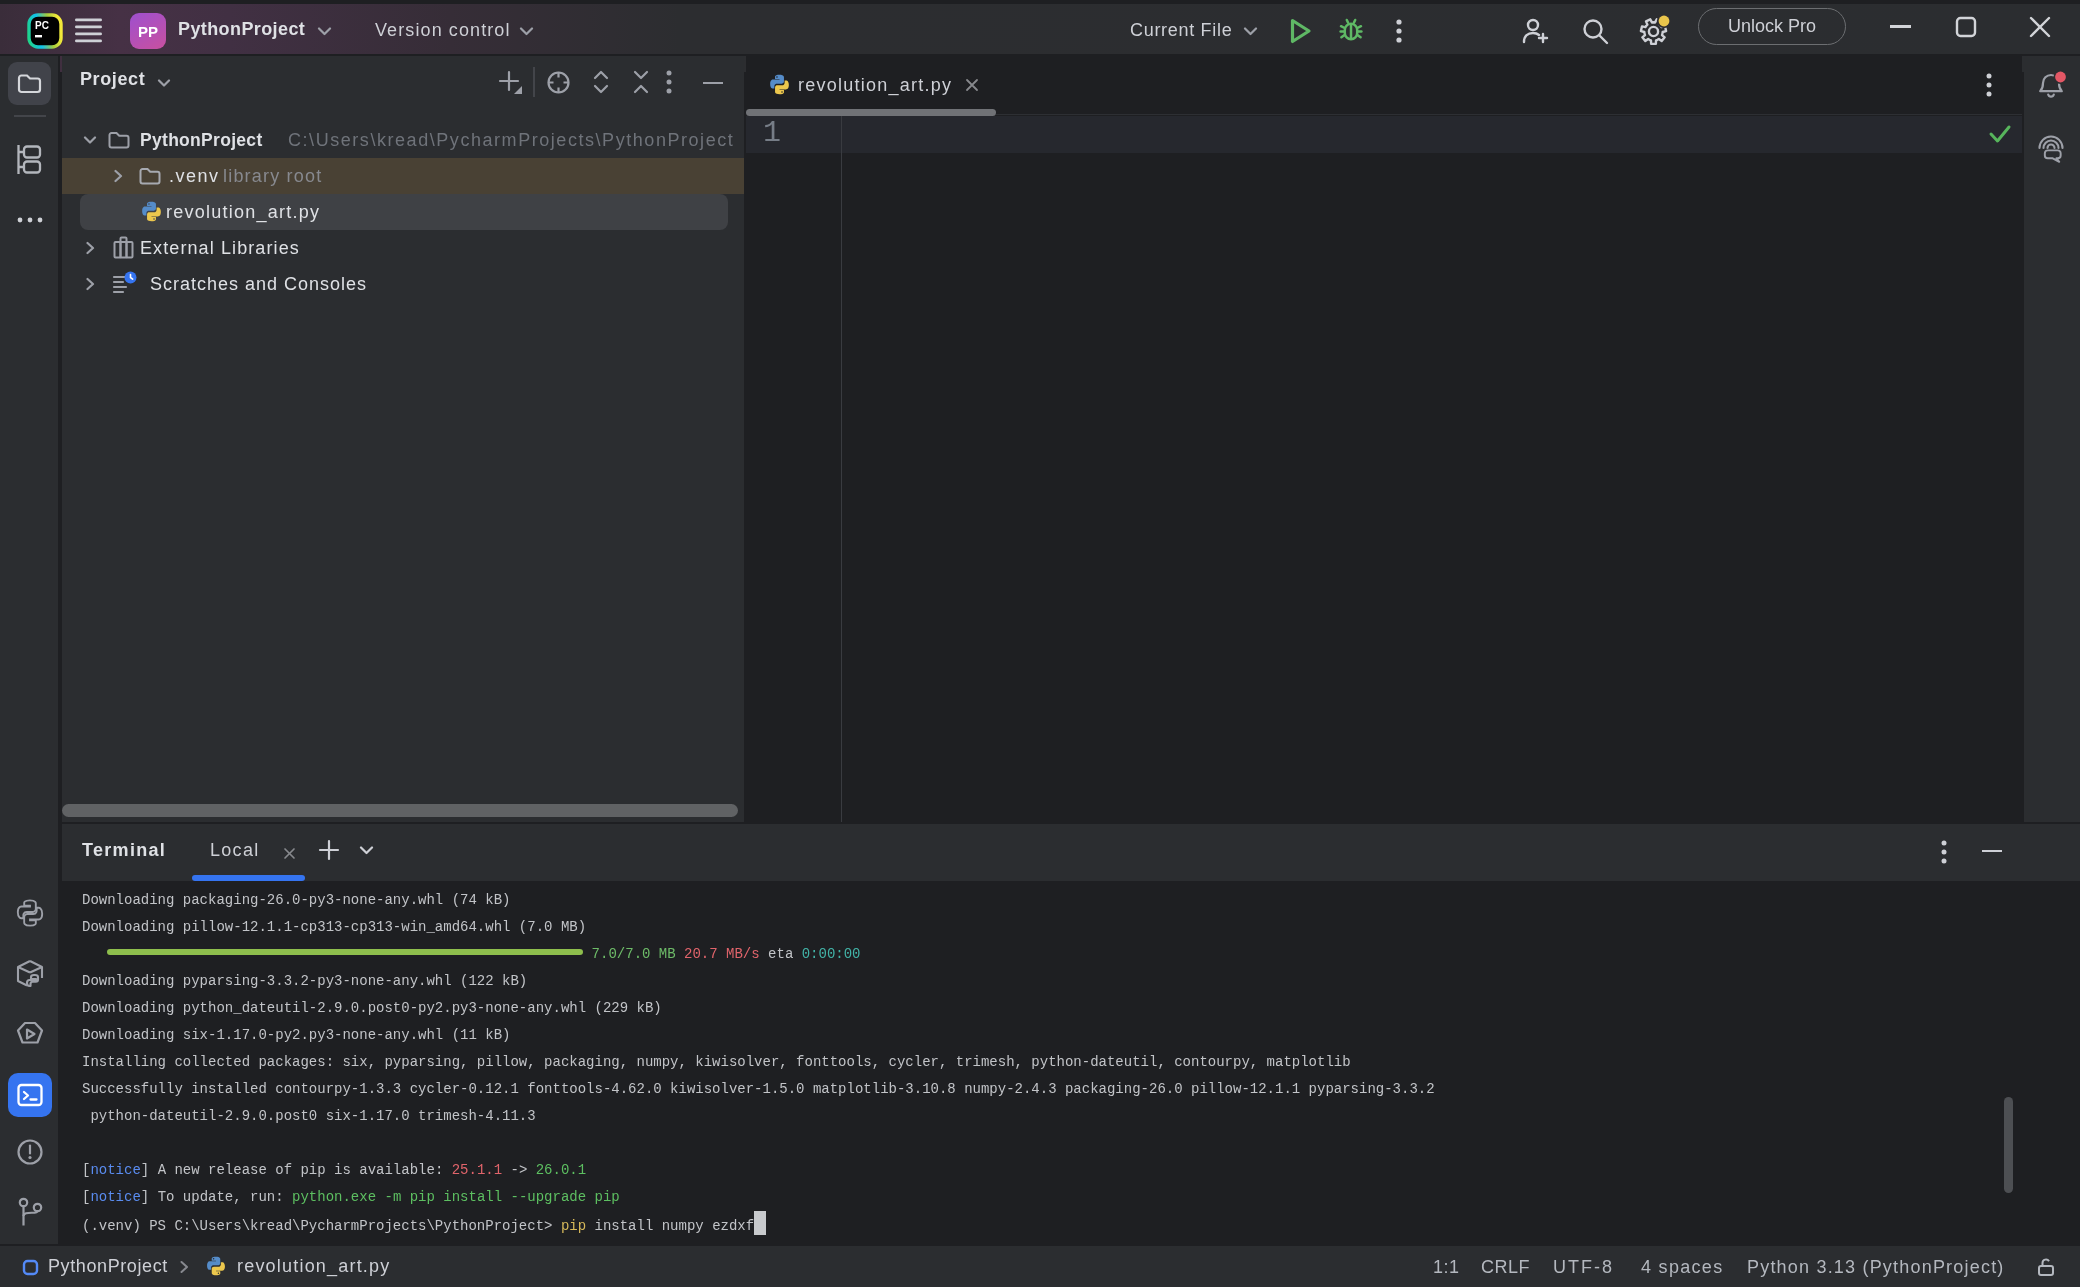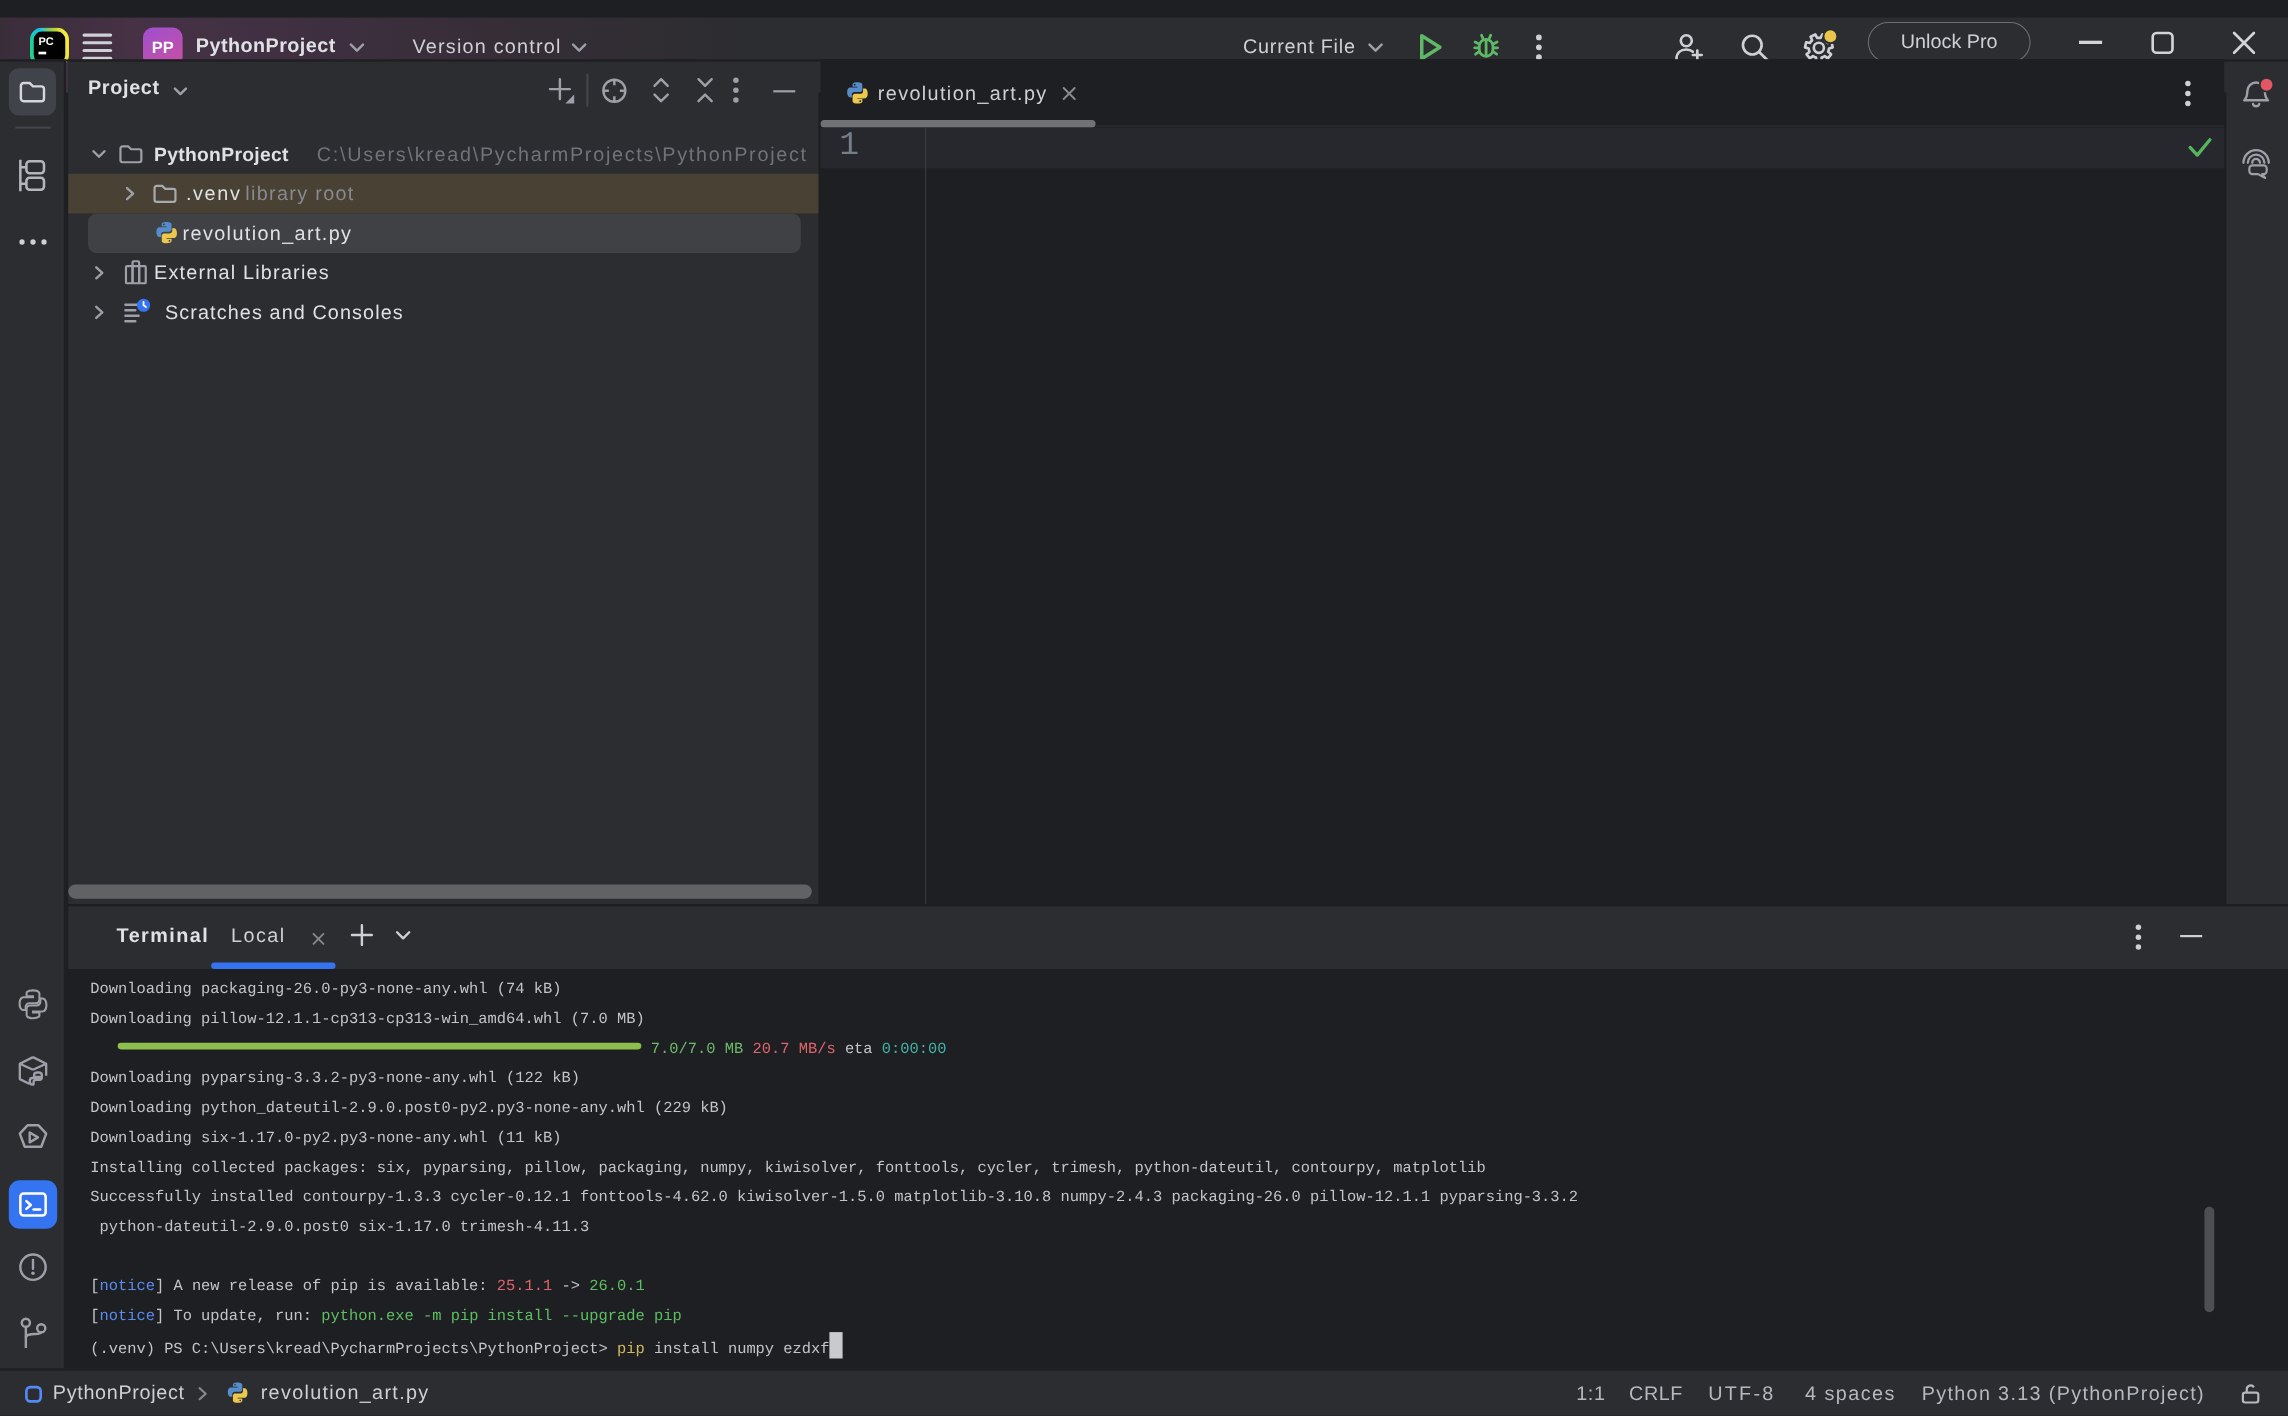--- a/index.html
+++ b/index.html
@@ -6,21 +6,21 @@
   html,body { width:2080px; height:1287px; background:#1e1f22; overflow:hidden;
     font-family:"Liberation Sans", sans-serif; }
   .abs { position:absolute; }
   .mono { font-family:"Liberation Mono", monospace; }
   svg { display:block; }
   .ticon { display:flex; align-items:center; justify-content:center; }
 </style>
 </head>
 <body>
 
-<div class="abs" id="titlebar" style="left:0;top:16px;width:2080px;height:68px;
+<div class="abs" id="titlebar" style="left:0;top:4px;width:2080px;height:68px;
   background:linear-gradient(90deg,#3a2d3a 0px,#463145 120px,#413043 230px,#362d37 450px,#2c2d30 680px,#2b2d30 100%);">
 
   <svg class="abs" style="left:27px;top:9px;" width="36" height="36" viewBox="0 0 36 36">
     <defs>
       <linearGradient id="pcg" x1="0" y1="0.8" x2="1" y2="0.6">
         <stop offset="0" stop-color="#1fd38a"></stop>
         <stop offset="0.35" stop-color="#0fc1ec"></stop>
         <stop offset="0.7" stop-color="#a5cc3c"></stop>
         <stop offset="1" stop-color="#f4e93a"></stop>
       </linearGradient>
@@ -352,21 +352,21 @@
       <path d="M11.5 15 a3.5 3.5 0 0 1 7 0"></path>
       <path d="M11 17.5 h11 a3 3 0 0 1 3 3 v2.5 a3 3 0 0 1-3 3 h-1.5 l3 3.8 -7-3.8 h-5.5 a3 3 0 0 1-3-3 v-2.5 a3 3 0 0 1 3-3 z" transform="scale(0.93) translate(1.5,1.2)"></path>
     </g>
   </svg>
 
 </div>
 
 <div class="abs" id="terminal" style="left:62px;top:822px;width:2018px;height:422px;background:#1e1f22;">
   <div class="abs" style="left:0;top:0;width:2018px;height:2px;background:#1e1f22;"></div>
   <div class="abs" style="left:0;top:2px;width:2018px;height:57px;background:#2b2d30;"></div>
-  <span class="abs" style="left:20px;top:18px;color:#dfe1e5;font-size:18px;font-weight:bold;letter-spacing:1.3px;margin-left:24px;">Terminal</span>
+  <span class="abs" style="left:20px;top:18px;color:#dfe1e5;font-size:18px;font-weight:bold;letter-spacing:1.3px;">Terminal</span>
   <span class="abs" style="left:148px;top:18px;color:#ced0d6;font-size:18px;letter-spacing:1.3px;text-align:center;">Local</span>
   <svg class="abs" style="left:221px;top:25px;" width="13" height="13" viewBox="0 0 13 13">
       <path d="M2 2 L11 11 M11 2 L2 11" stroke="#87898d" stroke-width="1.7" stroke-linecap="round"></path>
     </svg>
   <svg class="abs" style="left:256px;top:17px;" width="22" height="22" viewBox="0 0 22 22">
       <path d="M11 2 v18 M2 11 h18" stroke="#ced0d6" stroke-width="2.2" stroke-linecap="round"></path>
     </svg>
   <svg class="abs" style="left:297px;top:24px;" width="15" height="9" viewBox="0 0 15 9">
       <polyline points="2,1.5 7.5,7 13,1.5" fill="none" stroke="#ced0d6" stroke-width="2.2" stroke-linecap="round" stroke-linejoin="round"></polyline>
     </svg>

